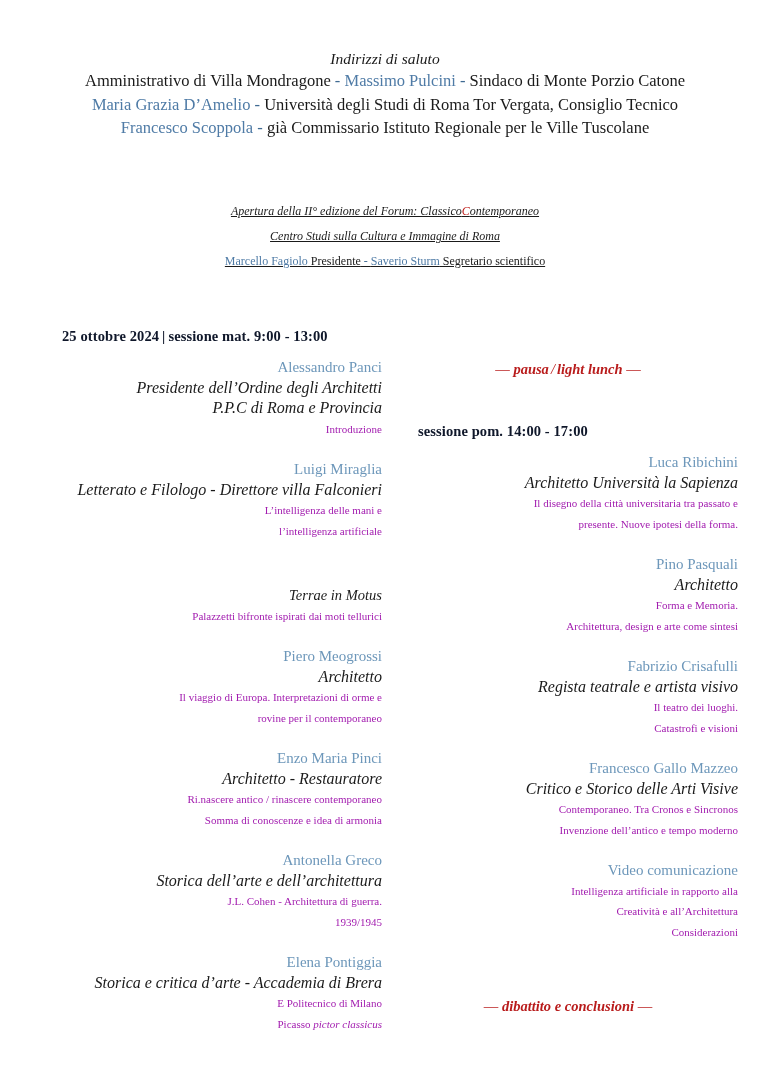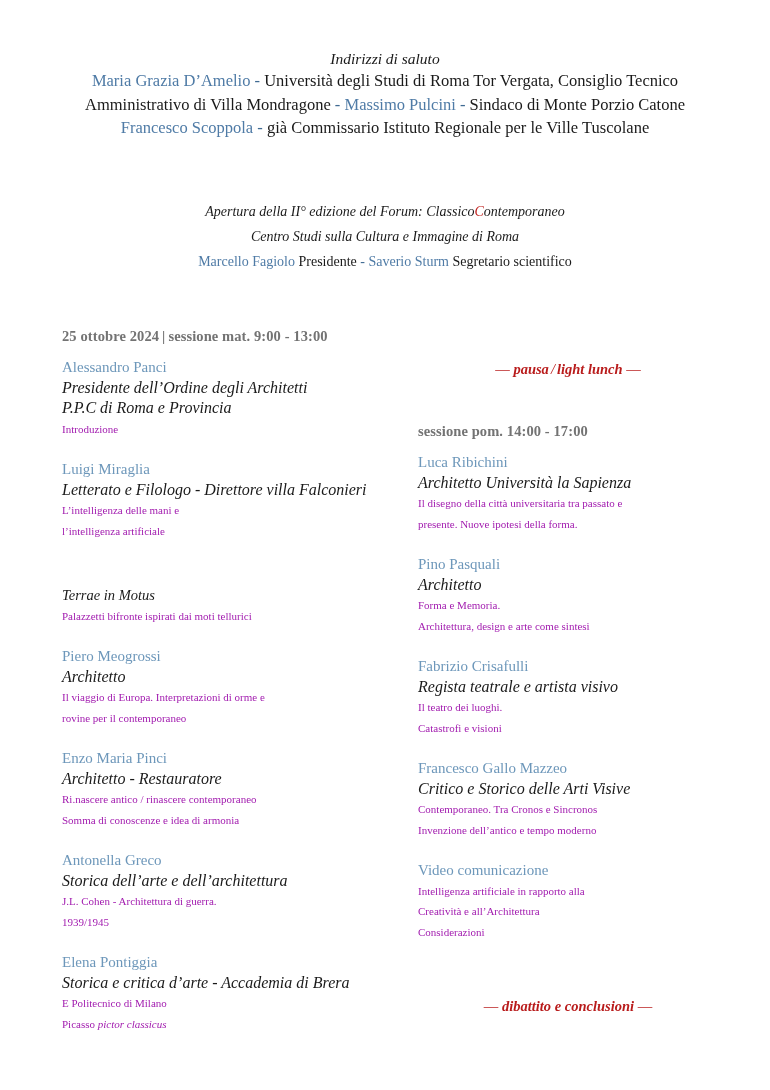--- a/index.html
+++ b/index.html
@@ -40,39 +40,40 @@
     color: #1a1a1a;
   }
   .header-line {
     font-size: 16.5px;
     line-height: 23.5px;
     color: #1a1a1a;
     white-space: nowrap;
   }
   .forum-line {
     font-style: italic;
-    font-size: 14px;
+    font-size: 12px;
     line-height: 25px;
     color: #1a1a1a;
     white-space: nowrap;
+    text-decoration: underline;
   }
   .forum-line.roman {
     font-style: normal;
   }
   .nm { color: #4f7ba6; }
   .sep { color: #3f6a92; }
   .red-c { color: #c0221f; }
 
   
   .session-heading {
     position: absolute;
     font-weight: bold;
     font-size: 14.5px;
     letter-spacing: 0.1px;
-    color: #737373;
+    color: #0f172a;
     white-space: nowrap;
   }
   #session-morning { left: 62px; top: 328px; }
   #session-afternoon { left: 418px; top: 423px; }
   .session-heading .bar {
     font-weight: bold;
     padding: 0 3px;
   }
 
   
@@ -90,21 +91,21 @@
   .note .slash { font-weight: normal; padding: 0 2px; }
 
   
   .column {
     position: absolute;
     width: 320px;
   }
   #column-left { left: 62px; top: 357px; }
   #column-right { left: 418px; top: 452px; }
 
-  .entry { margin-bottom: 20px; }
+  .entry { margin-bottom: 20px; text-align: right; }
   .entry:last-child { margin-bottom: 0; }
 
   .entry-name {
     color: #6d97ba;
     font-size: 15px;
     line-height: 20.5px;
     white-space: nowrap;
   }
   .entry-role {
     font-style: italic;
@@ -130,22 +131,22 @@
   .entry-desc em { font-style: italic; }
 </style>
 </head>
 <body>
 
 <div class="page">
 
   <div class="header-block" id="greetings-block">
     <div class="block-title">Indirizzi di saluto</div>
     <div id="greetings-lines">
+        <div class="header-line"><span>Amministrativo di Villa Mondragone</span><span class="sep"> - </span><span class="nm">Massimo Pulcini</span><span class="sep"> - </span><span>Sindaco di Monte Porzio Catone</span></div>
         <div class="header-line"><span class="nm">Maria Grazia D’Amelio</span><span class="sep"> - </span><span>Università degli Studi di Roma Tor Vergata, Consiglio Tecnico</span></div>
-        <div class="header-line"><span>Amministrativo di Villa Mondragone</span><span class="sep"> - </span><span class="nm">Massimo Pulcini</span><span class="sep"> - </span><span>Sindaco di Monte Porzio Catone</span></div>
         <div class="header-line"><span class="nm">Francesco Scoppola</span><span class="sep"> - </span><span>già Commissario Istituto Regionale per le Ville Tuscolane</span></div>
       </div>
   </div>
 
   <div class="header-block" id="forum-block">
     <div class="forum-line">
       <span>Apertura della II° edizione del Forum: Classico</span><span class="red-c">C</span><span>ontemporaneo</span>
     </div>
     <div class="forum-line">Centro Studi sulla Cultura e Immagine di Roma</div>
     <div class="forum-line roman" id="forum-people"><span class="nm">Marcello Fagiolo</span><span> Presidente</span><span class="sep"> - </span><span class="nm">Saverio Sturm</span><span> Segretario scientifico</span></div>

